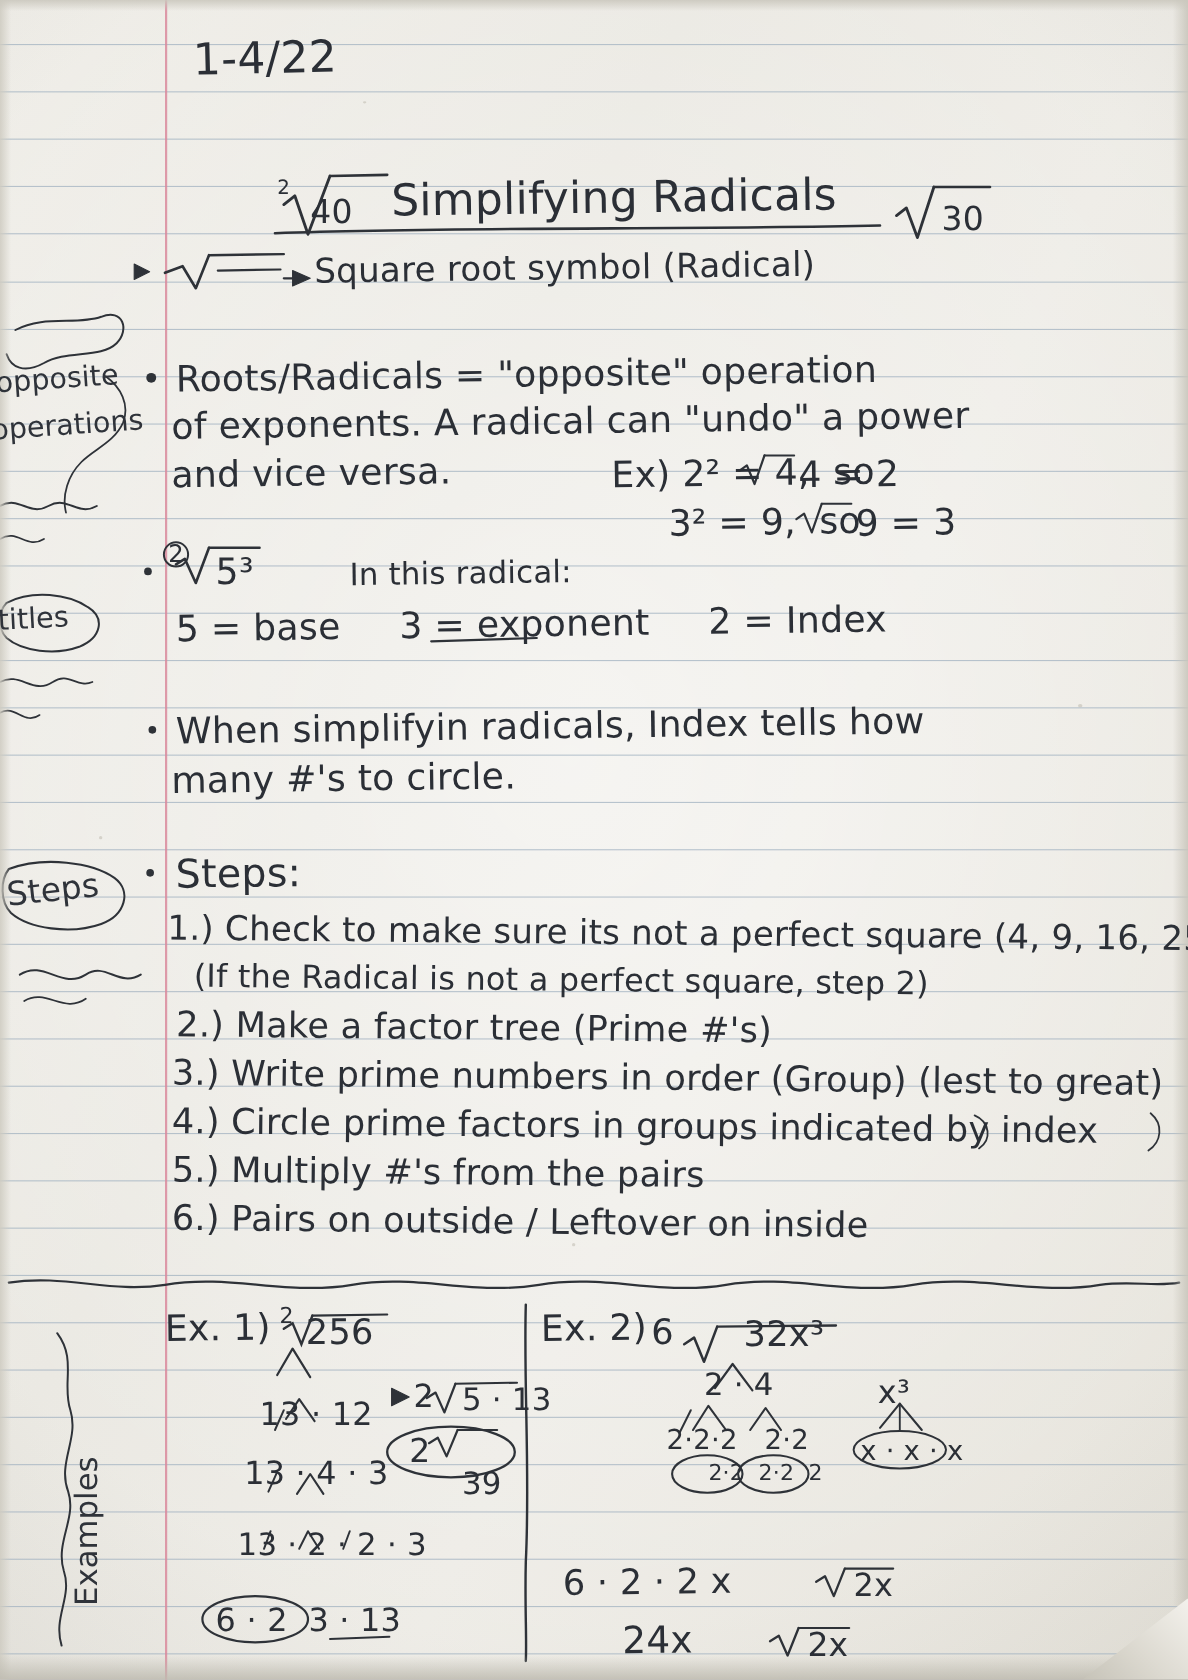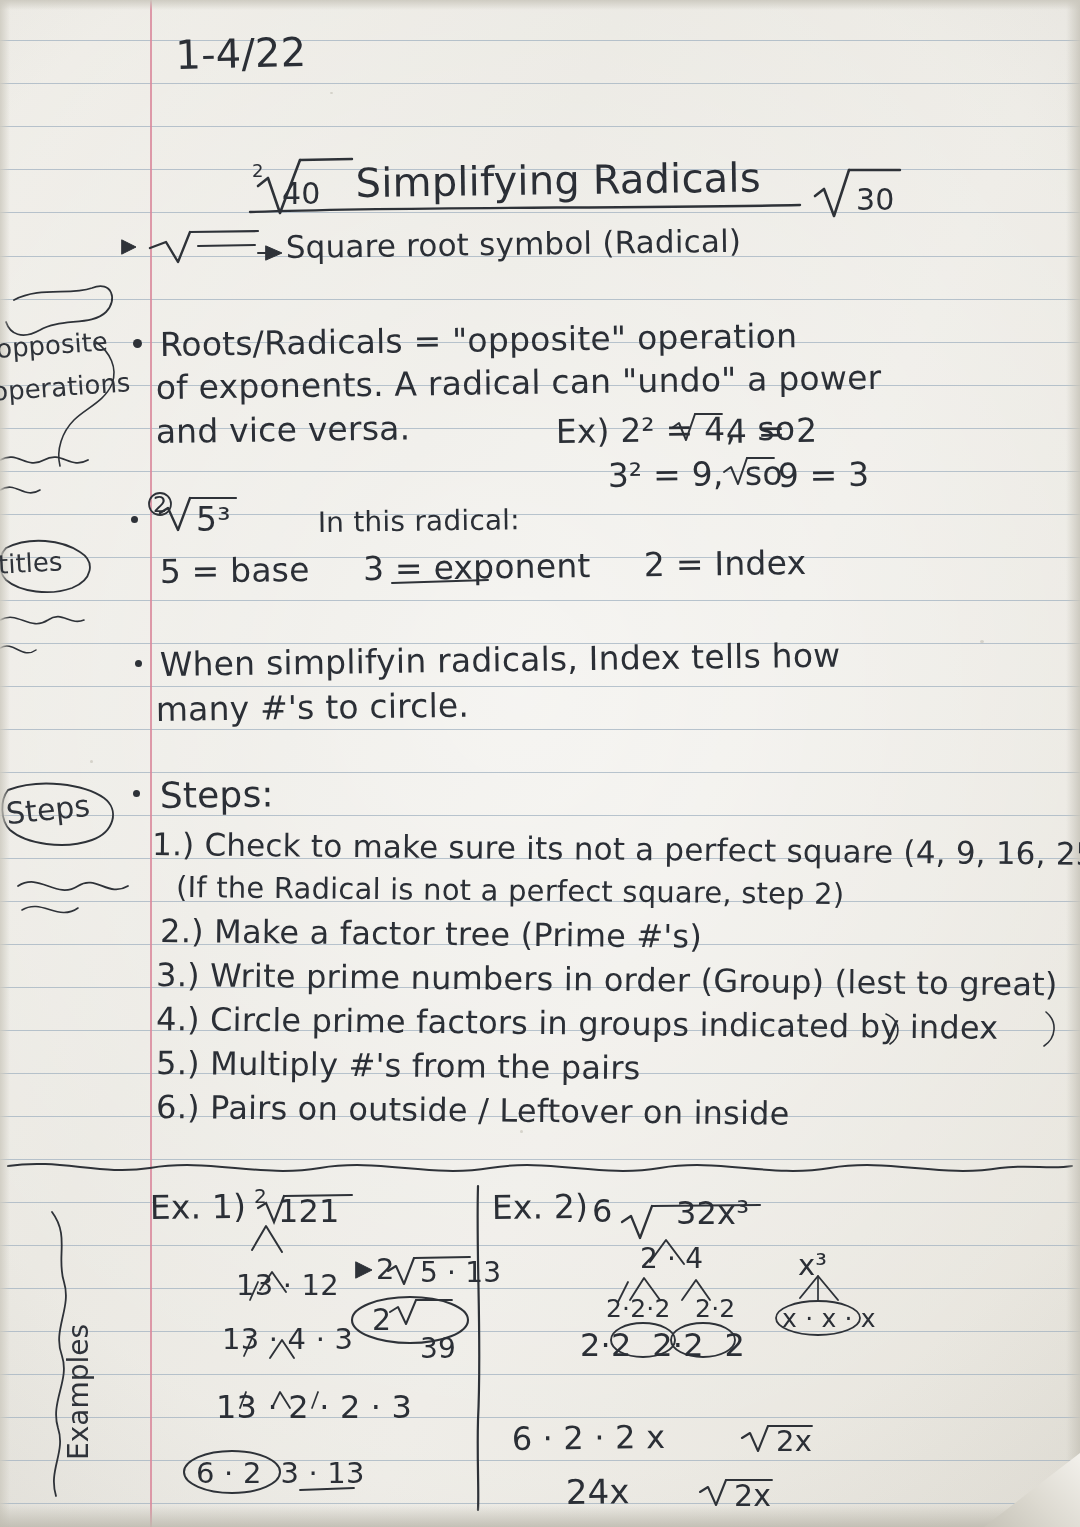--- a/index.html
+++ b/index.html
@@ -301,45 +301,45 @@
   <div class="hand lean3" style="left:152px; top:826px; font-size:31px;">1.) Check to make sure its not a perfect square (4, 9, 16, 25,...)</div>
   <div class="hand lean3" style="left:176px; top:870px; font-size:29px;">(If the Radical is not a perfect square, step 2)</div>
   <div class="hand lean3" style="left:160px; top:912px; font-size:32px;">2.) Make a factor tree (Prime #'s)</div>
   <div class="hand lean3" style="left:156px; top:956px; font-size:32px;">3.) Write prime numbers in order (Group) (lest to great)</div>
   <div class="hand lean3" style="left:156px; top:1000px; font-size:32px;">4.) Circle prime factors in groups indicated by index</div>
   <div class="hand lean3" style="left:156px; top:1044px; font-size:32px;">5.) Multiply #'s from the pairs</div>
   <div class="hand lean3" style="left:156px; top:1088px; font-size:32px;">6.) Pairs on outside / Leftover on inside</div>
 
   <div class="hand lean2" style="left:150px; top:1188px; font-size:33px;">Ex. 1)</div>
   <div class="hand" style="left:254px; top:1184px; font-size:20px;">2</div>
-  <div class="hand" style="left:278px; top:1192px; font-size:32px;">121</div>
+  <div class="hand" style="left:278px; top:1192px; font-size:32px;">256</div>
   <svg class="overlay" viewBox="0 0 1080 1527">
     <g stroke="#2e3238" fill="none" stroke-linecap="round">
       <path d="M258 1208 L 266 1203 L 274 1222 L 284 1196" stroke-width="2.2"></path>
       <path d="M284 1196 L 352 1195" stroke-width="2"></path>
     </g>
   </svg>
 
   <div class="hand" style="left:236px; top:1268px; font-size:29px;">13 · 12</div>
   <div class="hand" style="left:222px; top:1322px; font-size:29px;text-align:center;">13 · 4 · 3</div>
-  <div class="hand" style="left:216px; top:1388px; font-size:32px;">13 · 2 · 2 · 3</div>
+  <div class="hand" style="left:216px; top:1388px; font-size:28px;">13 · 2 · 2 · 3</div>
   <div class="hand" style="left:196px; top:1456px; font-size:29px;">6 · 2  3 · 13</div>
 
   <div class="hand" style="left:376px; top:1252px; font-size:29px;">2</div>
   <div class="hand" style="left:420px; top:1256px; font-size:28px;">5 · 13</div>
   <div class="hand" style="left:372px; top:1302px; font-size:30px;">2</div>
   <div class="hand" style="left:420px; top:1304px; font-size:28px;margin-top:28px;">39</div>
 
   <div class="hand lean2" style="left:492px; top:1188px; font-size:33px;">Ex. 2)</div>
   <div class="hand" style="left:592px; top:1192px; font-size:32px;">6</div>
   <div class="hand" style="left:676px; top:1194px; font-size:32px;">32x³</div>
 
   <div class="hand" style="left:640px; top:1242px; font-size:28px;">2 · 4</div>
   <div class="hand" style="left:606px; top:1294px; font-size:25px;">2·2·2   2·2</div>
-  <div class="hand" style="left:580px; top:1326px; font-size:32px;">2·2  2·2  2</div>
+  <div class="hand" style="left:644px; top:1326px; font-size:20px;">2·2  2·2  2</div>
 
   <div class="hand" style="left:798px; top:1248px; font-size:29px;">x³</div>
   <div class="hand" style="left:782px; top:1304px; font-size:25px;">x · x · x</div>
 
   <div class="hand lean2" style="left:512px; top:1420px; font-size:32px;">6 · 2 · 2 x</div>
   <div class="hand" style="left:776px; top:1424px; font-size:29px;">2x</div>
   <div class="hand lean2" style="left:566px; top:1472px; font-size:34px;">24x</div>
   <div class="hand" style="left:734px; top:1478px; font-size:30px;">2x</div>
 
   <div class="margin-note" style="left:-4px; top:330px; font-size:26px; transform:rotate(-4deg);">opposite</div>

